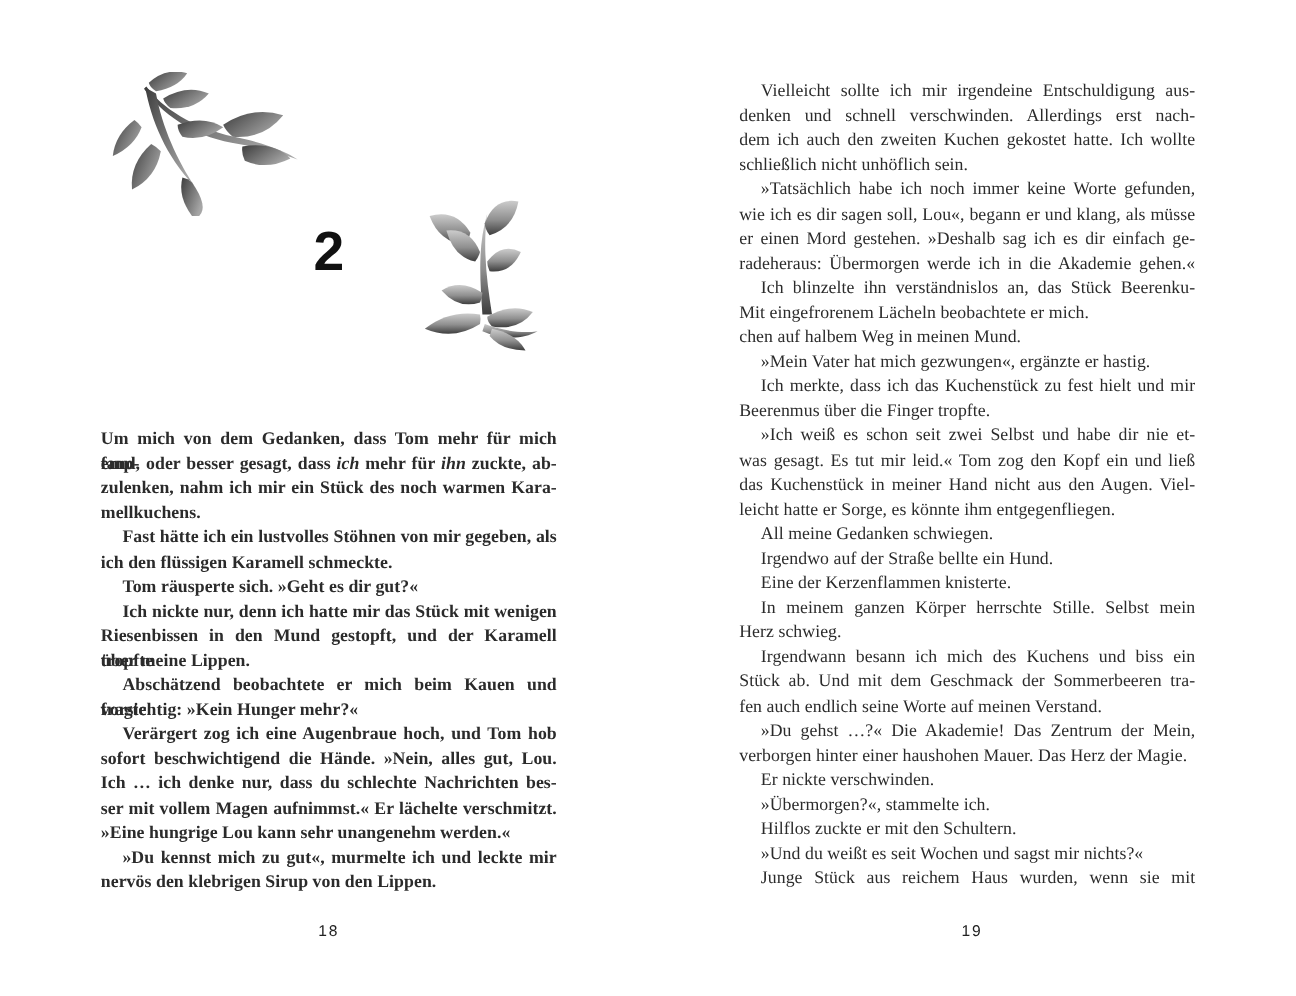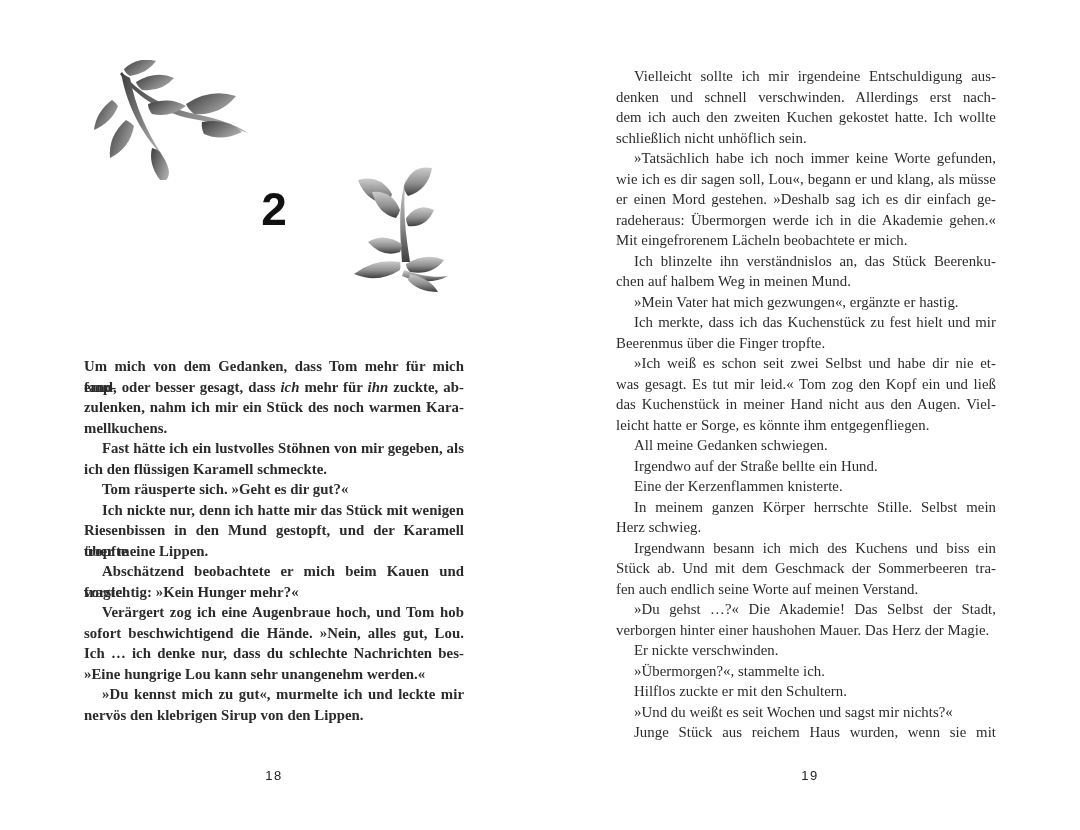--- a/index.html
+++ b/index.html
@@ -91,52 +91,53 @@
     <div class="line end">ich den flüssigen Karamell schmeckte.</div>
     <div class="line ind end">Tom räusperte sich. »Geht es dir gut?«</div>
     <div class="line ind">Ich nickte nur, denn ich hatte mir das Stück mit wenigen</div>
     <div class="line">Riesenbissen in den Mund gestopft, und der Karamell tropfte</div>
     <div class="line end">über meine Lippen.</div>
     <div class="line ind">Abschätzend beobachtete er mich beim Kauen und fragte</div>
     <div class="line end">vorsichtig: »Kein Hunger mehr?«</div>
     <div class="line ind">Verärgert zog ich eine Augenbraue hoch, und Tom hob</div>
     <div class="line">sofort beschwichtigend die Hände. »Nein, alles gut, Lou.</div>
     <div class="line">Ich … ich denke nur, dass du schlechte Nachrichten bes-</div>
+    <div class="line">ser mit vollem Magen aufnimmst.« Er lächelte verschmitzt.</div>
     <div class="line end">»Eine hungrige Lou kann sehr unangenehm werden.«</div>
     <div class="line ind">»Du kennst mich zu gut«, murmelte ich und leckte mir</div>
     <div class="line end">nervös den klebrigen Sirup von den Lippen.</div>
   </div>
 <div class="page-col" id="right-text">
     <div class="line ind">Vielleicht sollte ich mir irgendeine Entschuldigung aus-</div>
     <div class="line">denken und schnell verschwinden. Allerdings erst nach-</div>
     <div class="line">dem ich auch den zweiten Kuchen gekostet hatte. Ich wollte</div>
     <div class="line end">schließlich nicht unhöflich sein.</div>
     <div class="line ind">»Tatsächlich habe ich noch immer keine Worte gefunden,</div>
     <div class="line">wie ich es dir sagen soll, Lou«, begann er und klang, als müsse</div>
     <div class="line">er einen Mord gestehen. »Deshalb sag ich es dir einfach ge-</div>
     <div class="line">radeheraus: Übermorgen werde ich in die Akademie gehen.«</div>
+    <div class="line ind">Ich blinzelte ihn verständnislos an, das Stück Beerenku-</div>
     <div class="line end">Mit eingefrorenem Lächeln beobachtete er mich.</div>
-    <div class="line ind">Ich blinzelte ihn verständnislos an, das Stück Beerenku-</div>
     <div class="line end">chen auf halbem Weg in meinen Mund.</div>
     <div class="line ind end">»Mein Vater hat mich gezwungen«, ergänzte er hastig.</div>
     <div class="line ind">Ich merkte, dass ich das Kuchenstück zu fest hielt und mir</div>
     <div class="line end">Beerenmus über die Finger tropfte.</div>
     <div class="line ind">»Ich weiß es schon seit zwei Selbst und habe dir nie et-</div>
     <div class="line">was gesagt. Es tut mir leid.« Tom zog den Kopf ein und ließ</div>
     <div class="line">das Kuchenstück in meiner Hand nicht aus den Augen. Viel-</div>
     <div class="line end">leicht hatte er Sorge, es könnte ihm entgegenfliegen.</div>
     <div class="line ind end">All meine Gedanken schwiegen.</div>
     <div class="line ind end">Irgendwo auf der Straße bellte ein Hund.</div>
     <div class="line ind end">Eine der Kerzenflammen knisterte.</div>
     <div class="line ind">In meinem ganzen Körper herrschte Stille. Selbst mein</div>
     <div class="line end">Herz schwieg.</div>
     <div class="line ind">Irgendwann besann ich mich des Kuchens und biss ein</div>
     <div class="line">Stück ab. Und mit dem Geschmack der Sommerbeeren tra-</div>
     <div class="line end">fen auch endlich seine Worte auf meinen Verstand.</div>
-    <div class="line ind">»Du gehst …?« Die Akademie! Das Selbst der Stadt,</div>
+    <div class="line ind">»Du gehst …?« Die Akademie! Das Zentrum der Mein,</div>
     <div class="line end">verborgen hinter einer haushohen Mauer. Das Herz der Magie.</div>
     <div class="line ind end">Er nickte verschwinden.</div>
     <div class="line ind end">»Übermorgen?«, stammelte ich.</div>
     <div class="line ind end">Hilflos zuckte er mit den Schultern.</div>
     <div class="line ind end">»Und du weißt es seit Wochen und sagst mir nichts?«</div>
     <div class="line ind">Junge Stück aus reichem Haus wurden, wenn sie mit</div>
   </div>
 
 <div class="pagenum" id="pagenum-left">18</div>
 <div class="pagenum" id="pagenum-right">19</div>

